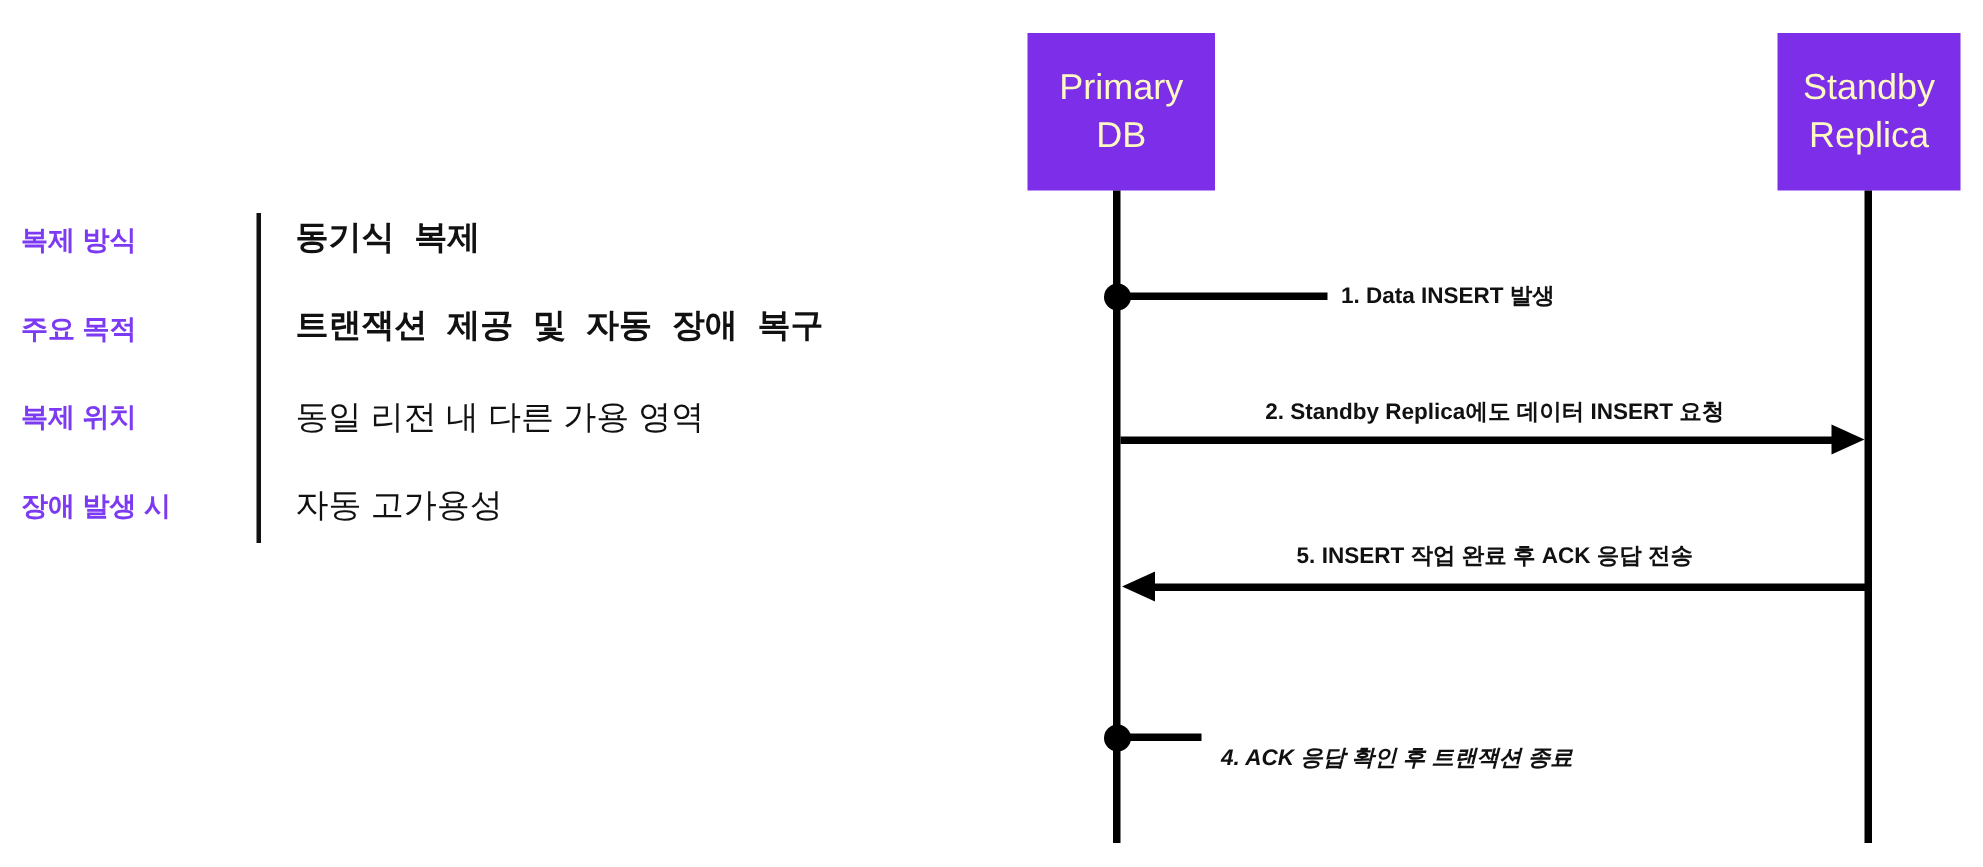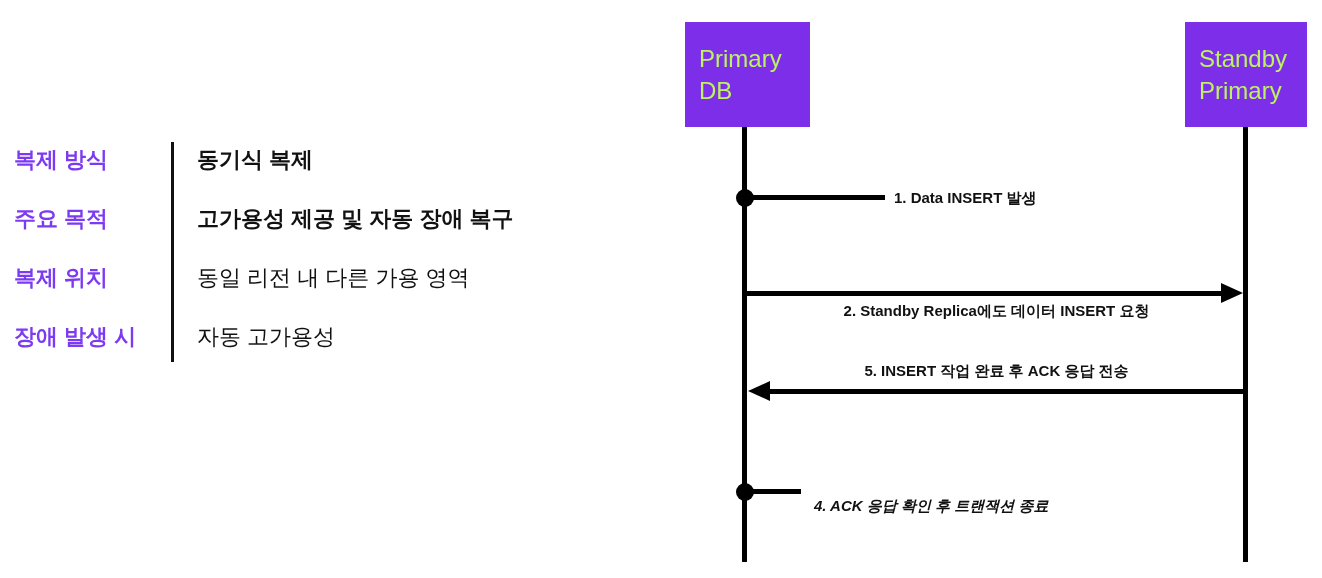--- a/index.html
+++ b/index.html
@@ -7,32 +7,32 @@
     --accent-text:#7C3BF2;
     --ink:#111111;
   }
   *{margin:0;padding:0;box-sizing:border-box;}
   html,body{width:1322px;height:578px;background:#ffffff;overflow:hidden;}
   body{font-family:"Liberation Sans","DejaVu Sans",sans-serif;color:var(--ink);position:relative;}
 
   
   .spec{position:absolute;left:0;top:0;}
   .spec-row{position:absolute;height:28px;line-height:28px;white-space:nowrap;}
-  .spec-label{position:absolute;left:14px;font-size:22px;font-weight:700;color:var(--accent-text);}
+  .spec-label{position:absolute;left:14px;font-size:18px;font-weight:700;color:var(--accent-text);}
   .spec-value{position:absolute;left:197px;font-size:22px;color:var(--ink);}
-  .spec-value.bold{font-weight:700;}
+  .spec-value.bold{font-weight:700;font-family:Liberation Mono, monospace;}
   .spec-row.r1{top:146px;}
   .spec-row.r2{top:205px;}
   .spec-row.r3{top:264px;}
   .spec-row.r4{top:323px;}
   .spec-divider{position:absolute;left:171px;top:142px;width:3px;height:220px;background:var(--ink);}
 
   
-  .actor-box{position:absolute;top:22px;height:105px;background:var(--accent);color:#bef264;
-             display:flex;align-items:center;justify-content:center;text-align:left;
+  .actor-box{position:absolute;top:22px;height:105px;background:var(--accent);color:#fef9c3;
+             display:flex;align-items:center;justify-content:center;text-align:center;
              font-size:24px;font-weight:500;line-height:1.32;padding:0 14px;}
   .actor-primary{left:685px;width:125px;}
   .actor-standby{left:1185px;width:122px;}
 
   .lifeline{position:absolute;top:127px;width:5px;height:435px;background:#000000;}
   .lifeline-primary{left:742px;}
   .lifeline-standby{left:1243px;}
 
   .ev-line{position:absolute;height:5px;background:#000000;}
   .ev-dot{position:absolute;width:18px;height:18px;border-radius:50%;background:#000000;}
@@ -45,21 +45,21 @@
   .ev-label.center{text-align:center;}
 
   
   .e1-dot{left:736px;top:189px;}
   .e1-line{left:745px;top:195px;width:140px;}
   .e1-label{left:894px;top:184px;}
 
   
   .e2-line{left:747px;top:291px;width:478px;}
   .e2-head{left:1221px;top:283px;}
-  .e2-label{left:747px;top:261px;width:499px;margin-top:36px;}
+  .e2-label{left:747px;top:261px;width:499px;}
 
   
   .e3-line{left:766px;top:389px;width:482px;}
   .e3-head{left:748px;top:381px;}
   .e3-label{left:747px;top:357px;width:499px;}
 
   
   .e4-dot{left:736px;top:483px;}
   .e4-line{left:745px;top:489px;width:56px;}
   .e4-label{left:814px;top:492px;font-style:italic;}
@@ -69,40 +69,40 @@
 
 <div class="spec">
 
   <div class="spec-row r1">
     <span class="spec-label">복제 방식</span>
     <span class="spec-value bold">동기식 복제</span>
   </div>
 
   <div class="spec-row r2">
     <span class="spec-label">주요 목적</span>
-    <span class="spec-value bold">고가용성 제공 및 자동 장애 복구</span>
+    <span class="spec-value bold">트랜잭션 제공 및 자동 장애 복구</span>
   </div>
 
   <div class="spec-row r3">
     <span class="spec-label">복제 위치</span>
     <span class="spec-value">동일 리전 내 다른 가용 영역</span>
   </div>
 
   <div class="spec-row r4">
     <span class="spec-label">장애 발생 시</span>
     <span class="spec-value">자동 고가용성</span>
   </div>
 
   <div class="spec-divider"></div>
 </div>
 
 <div>
 
   <div class="actor-box actor-primary">Primary DB</div>
-  <div class="actor-box actor-standby">Standby Primary</div>
+  <div class="actor-box actor-standby">Standby Replica</div>
 
   <div class="lifeline lifeline-primary"></div>
   <div class="lifeline lifeline-standby"></div>
 
   <div class="ev-dot e1-dot"></div>
   <div class="ev-line e1-line"></div>
   <div class="ev-label e1-label">1. Data INSERT 발생</div>
 
   <div class="ev-label center e2-label">2. Standby Replica에도 데이터 INSERT 요청</div>
   <div class="ev-line e2-line"></div>

